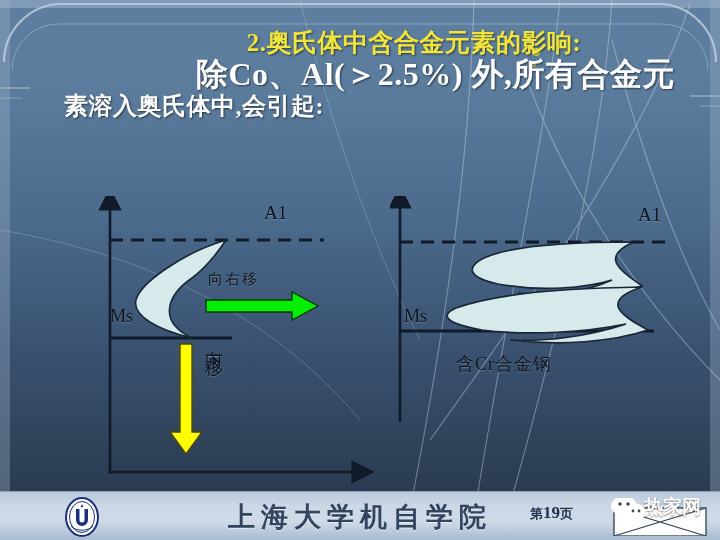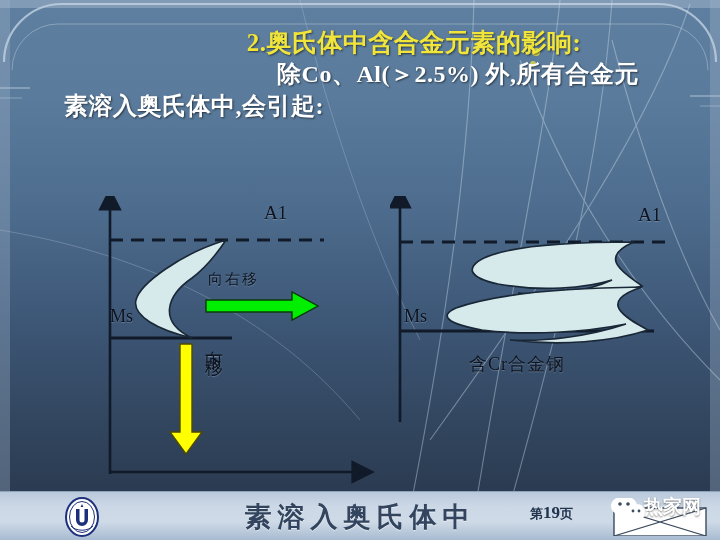--- a/index.html
+++ b/index.html
@@ -36,25 +36,24 @@
   #t-head{
     color:#f2e53a;
     font-size:25px;
     line-height:30px;
     padding-left:108px;
     letter-spacing:.5px;
     text-align:center;
   }
   #t-l2{
     color:#ffffff;
-    font-size:24px;
+    font-size:32px;
     line-height:32px;
     padding-left:196px;
     letter-spacing:.5px;
-    text-align:center;
   }
   #t-l3{
     color:#ffffff;
     font-size:24px;
     line-height:32px;
     padding-left:64px;
     letter-spacing:.5px;
   }
 
   
@@ -76,21 +75,21 @@
   #lbl-right-shift{left:112px;top:74px;font-size:15px;letter-spacing:2px;}
   #lbl-down-shift{
     left:108px;top:140px;font-size:18px;
     writing-mode:vertical-rl;text-orientation:upright;
     letter-spacing:4px;line-height:20px;
   }
 
   
   #lbl-a1-right{left:248px;top:8px;font-size:19px;}
   #lbl-ms-right{left:14px;top:110px;font-size:18px;}
-  #lbl-cralloy{left:66px;top:156px;font-size:18px;letter-spacing:1px;margin-left:13px;}
+  #lbl-cralloy{left:66px;top:156px;font-size:18px;letter-spacing:1px;}
 
   
   #footer{
     position:absolute;left:0;bottom:0;width:720px;height:48px;
     background:linear-gradient(to bottom,#b9c9dc 0%,#ccd8e6 30%,#cfdae7 62%,#a8bbd1 100%);
     border-top:1px solid #8ea4bd;
   }
   #footer-school{
     position:absolute;left:0;top:0;width:720px;height:48px;
     line-height:50px;text-align:center;
@@ -235,21 +234,21 @@
                C 170,150 222,146 258,134
                C 236,122 206,106 252,91 Z" fill="#d6eaec" stroke="#1a2736" stroke-width="1.7"></path>
     </svg>
 
     <span class="dlabel" id="lbl-a1-right">A1</span>
     <span class="dlabel" id="lbl-ms-right">Ms</span>
     <span class="dlabel" id="lbl-cralloy">含Cr合金钢</span>
   </div>
 
   <div id="footer">
-    <div id="footer-school">素溶入奥氏体中</div>
+    <div id="footer-school">上海大学机自学院</div>
 
     <svg id="su-logo" viewBox="0 0 40 42">
       <ellipse cx="20" cy="21" rx="16" ry="19" fill="#ffffff" stroke="#1c2f7a" stroke-width="2"></ellipse>
       <ellipse cx="20" cy="21" rx="12.5" ry="15.5" fill="#ffffff" stroke="#1c2f7a" stroke-width="1"></ellipse>
       <path d="M14,13 V24 A6,6 0 0 0 26,24 V13 H22.5 V24 A2.5,2.5 0 0 1 17.5,24 V13 Z" fill="#1c2f7a"></path>
       <path d="M20,8 L21.4,11 L18.6,11 Z" fill="#1c2f7a"></path>
       <path d="M9,30 A13,9 0 0 0 31,30" fill="none" stroke="#1c2f7a" stroke-width="1"></path>
     </svg>
 
     <div id="page-number">

